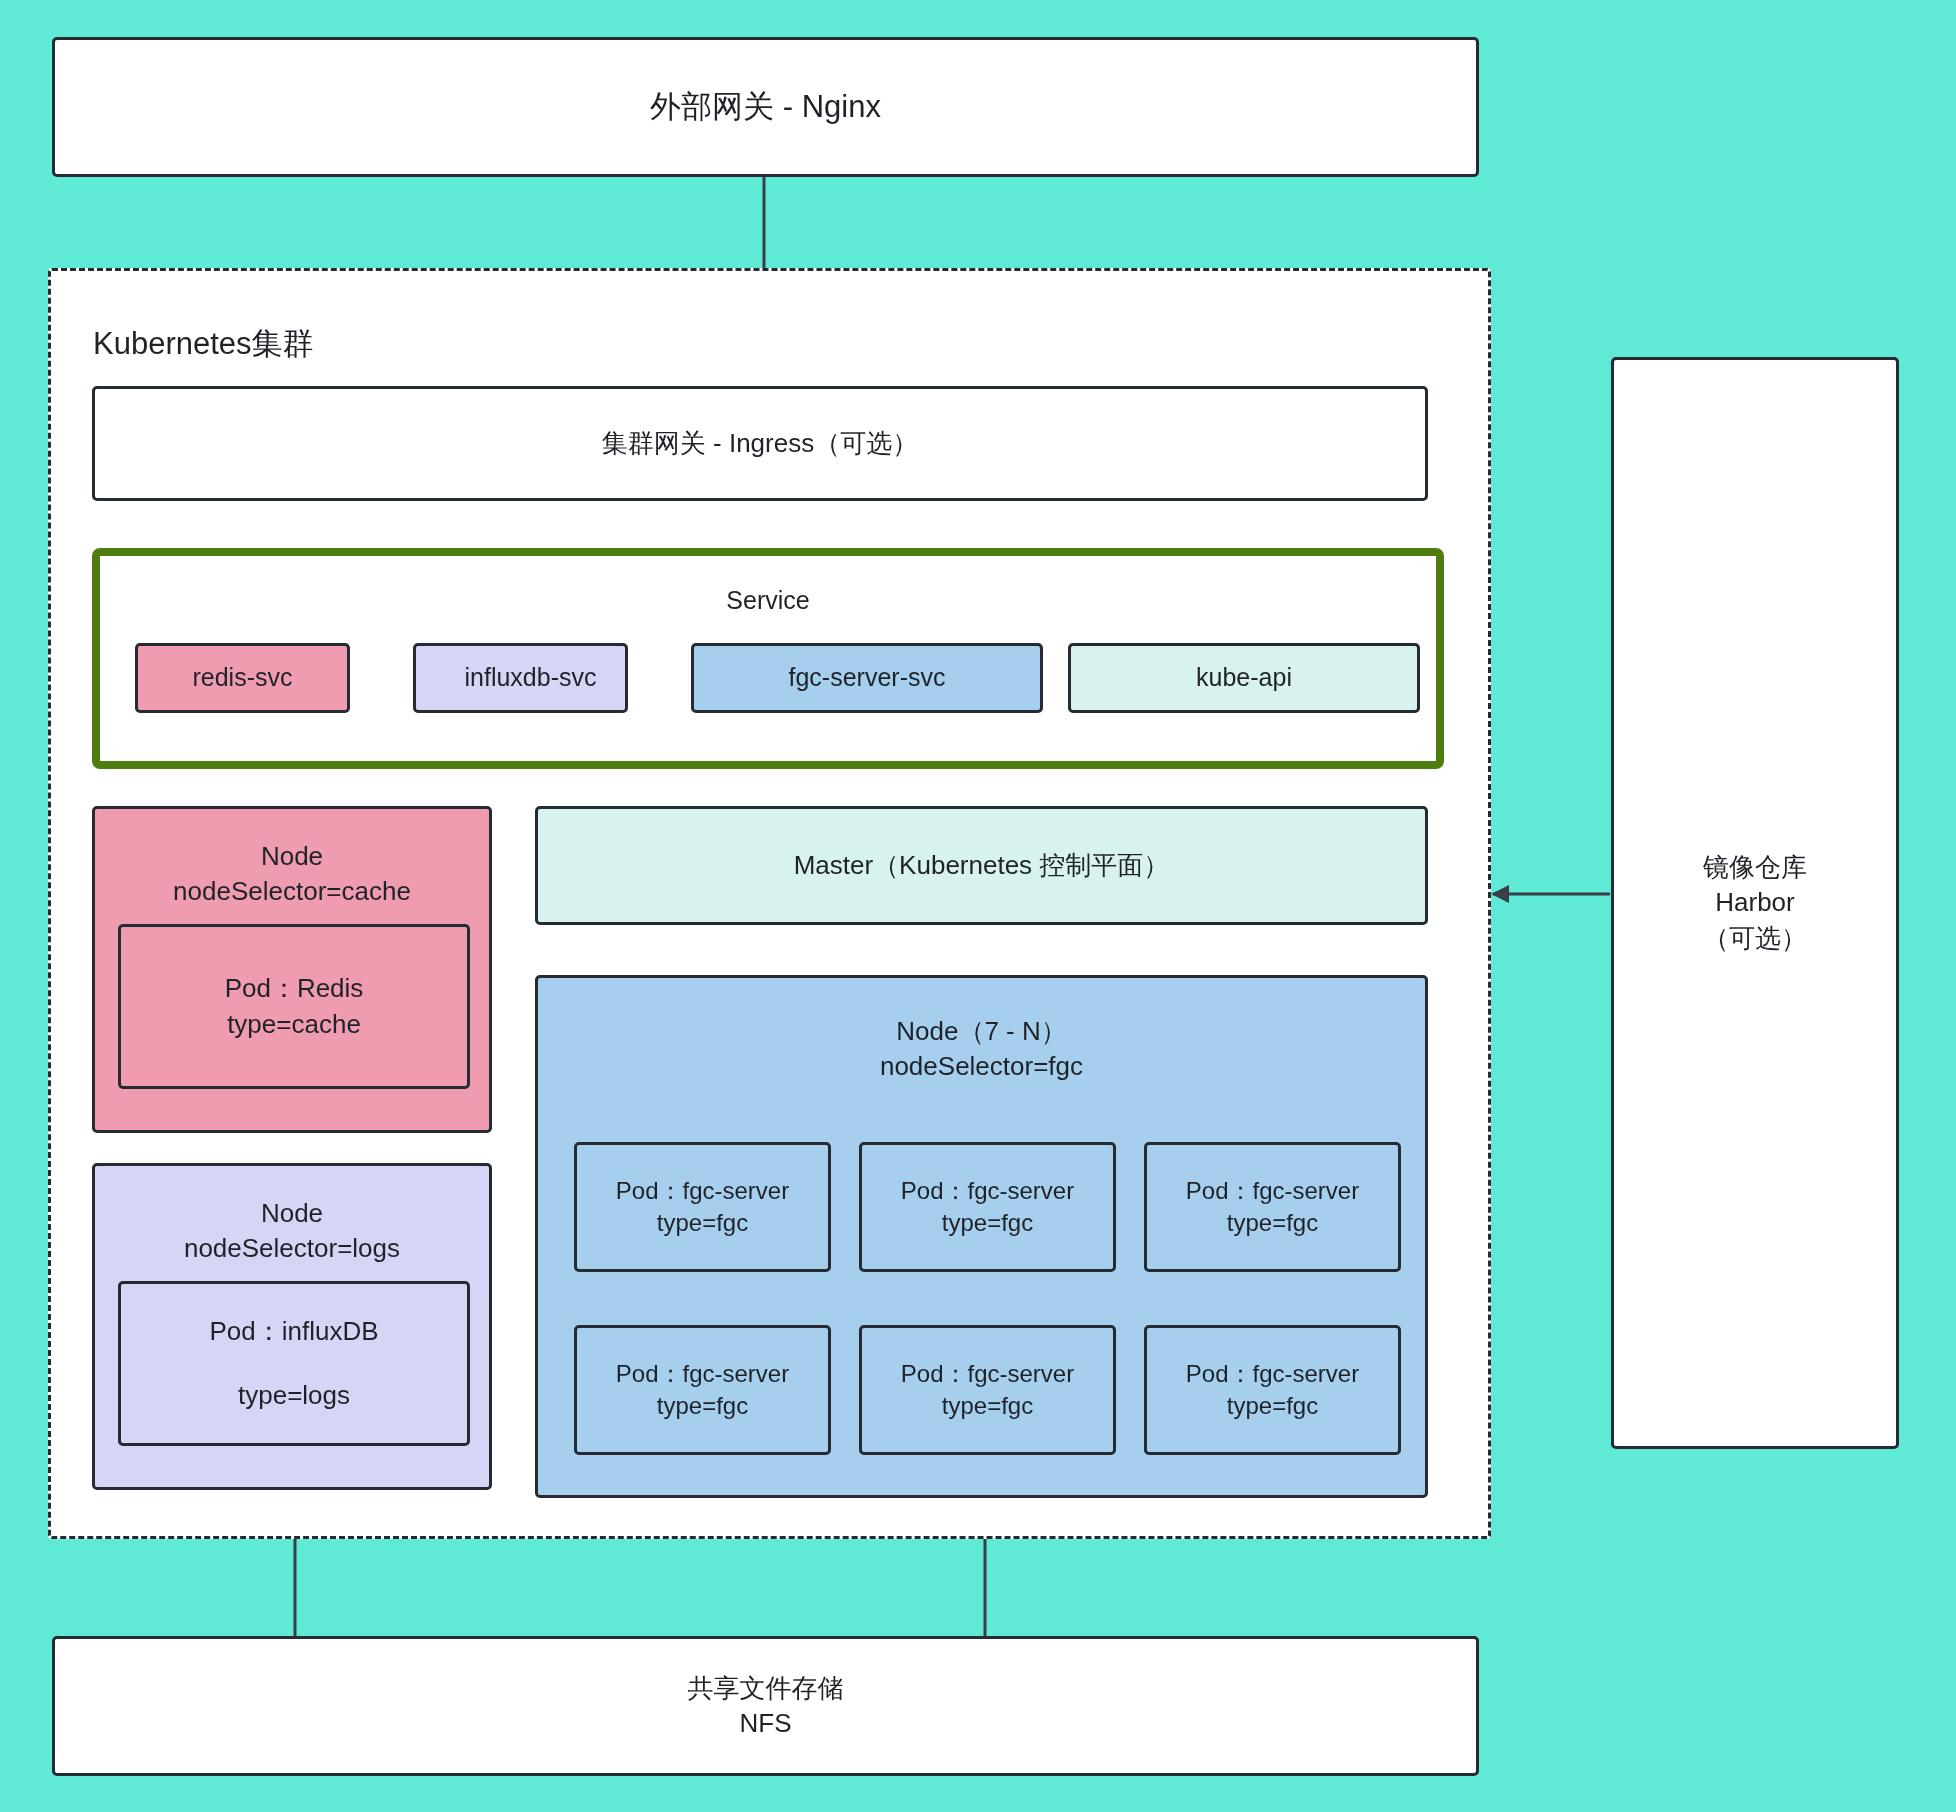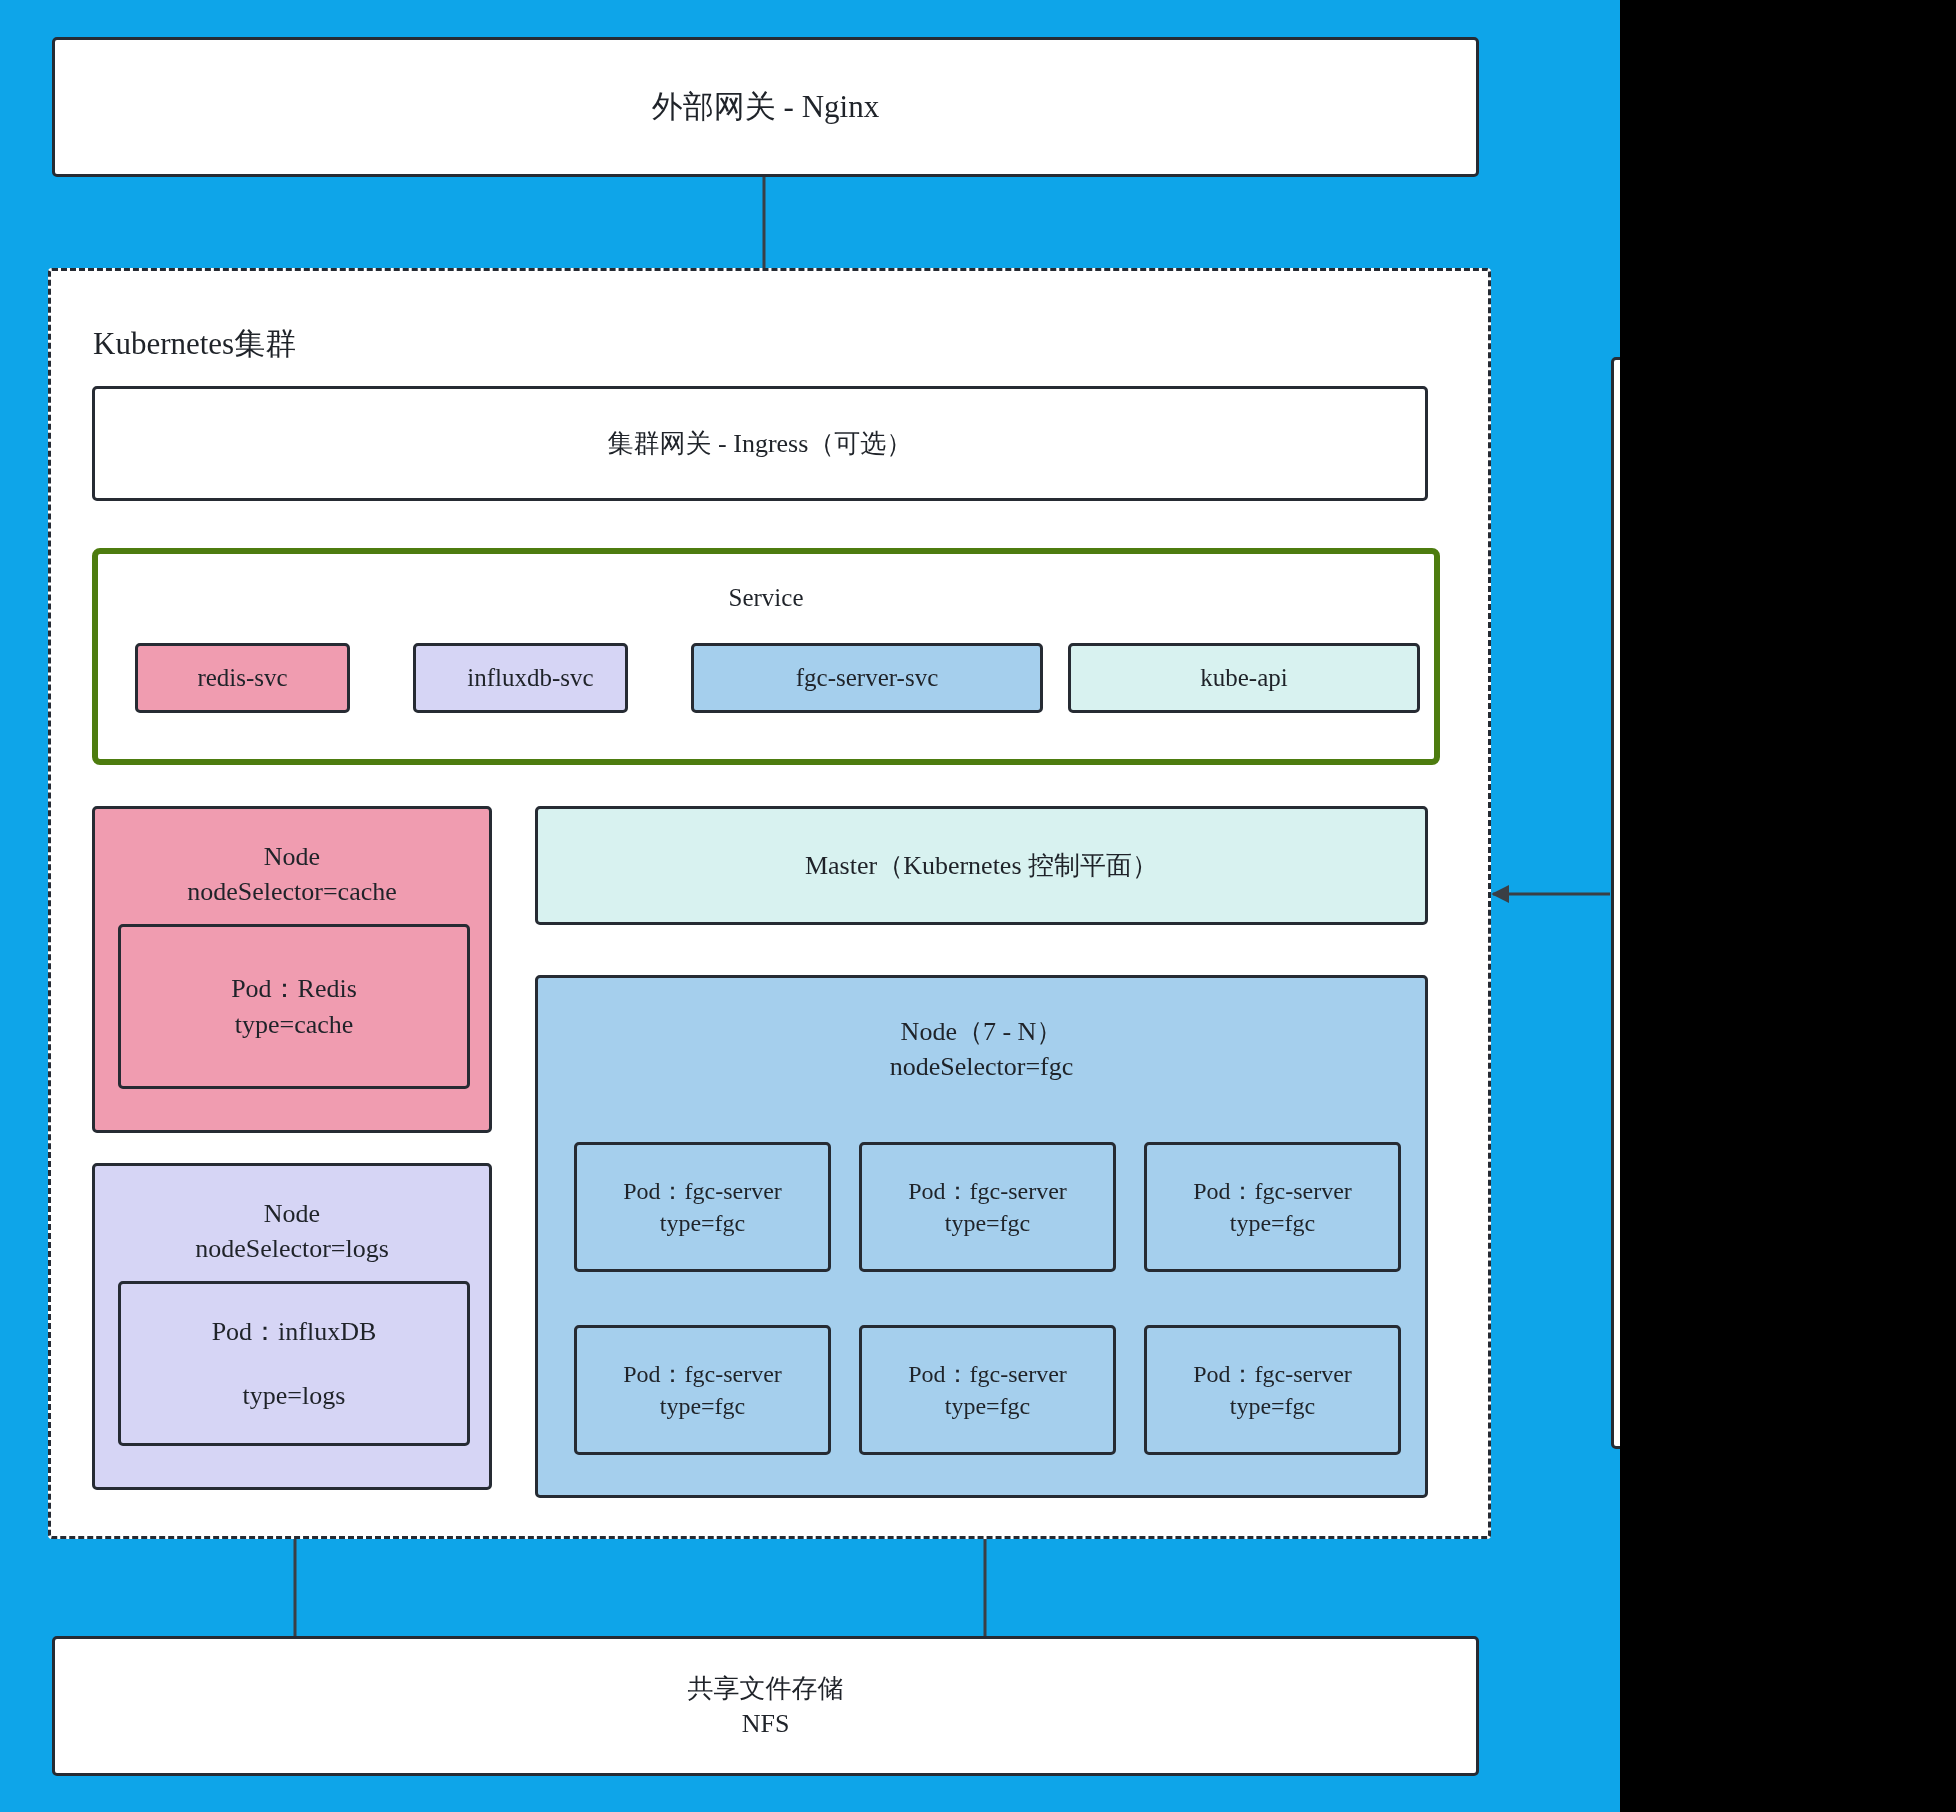--- a/index.html
+++ b/index.html
@@ -3,24 +3,24 @@
 <meta charset="utf-8">
 <title>Kubernetes Architecture Diagram</title>
 <style>
   html, body {
     margin: 0;
     padding: 0;
     background: #000000;
   }
   #canvas {
     position: relative;
-    width: 1620px;
+    width: 1956px;
     height: 1812px;
-    background: #0ea5e9;
-    font-family: Liberation Serif, serif;
+    background: #5eead4;
+    font-family: Liberation Sans, sans-serif;
     overflow: hidden;
   }
   .box {
     position: absolute;
     box-sizing: border-box;
     border: 3px solid #262b33;
     border-radius: 5px;
     display: flex;
     flex-direction: column;
     align-items: center;
@@ -38,21 +38,21 @@
     display: block;
   }
   .cluster-title {
     position: absolute;
     font-size: 31px;
     color: #1f2329;
     white-space: nowrap;
   }
   .svc-band {
     background: #ffffff;
-    border: 6px solid #4d7c0f;
+    border: 8px solid #4d7c0f;
     border-radius: 8px;
     display: block;
   }
   .svc-band-label {
     position: absolute;
     width: 100%;
     text-align: center;
     font-size: 25px;
     color: #1f2329;
   }

